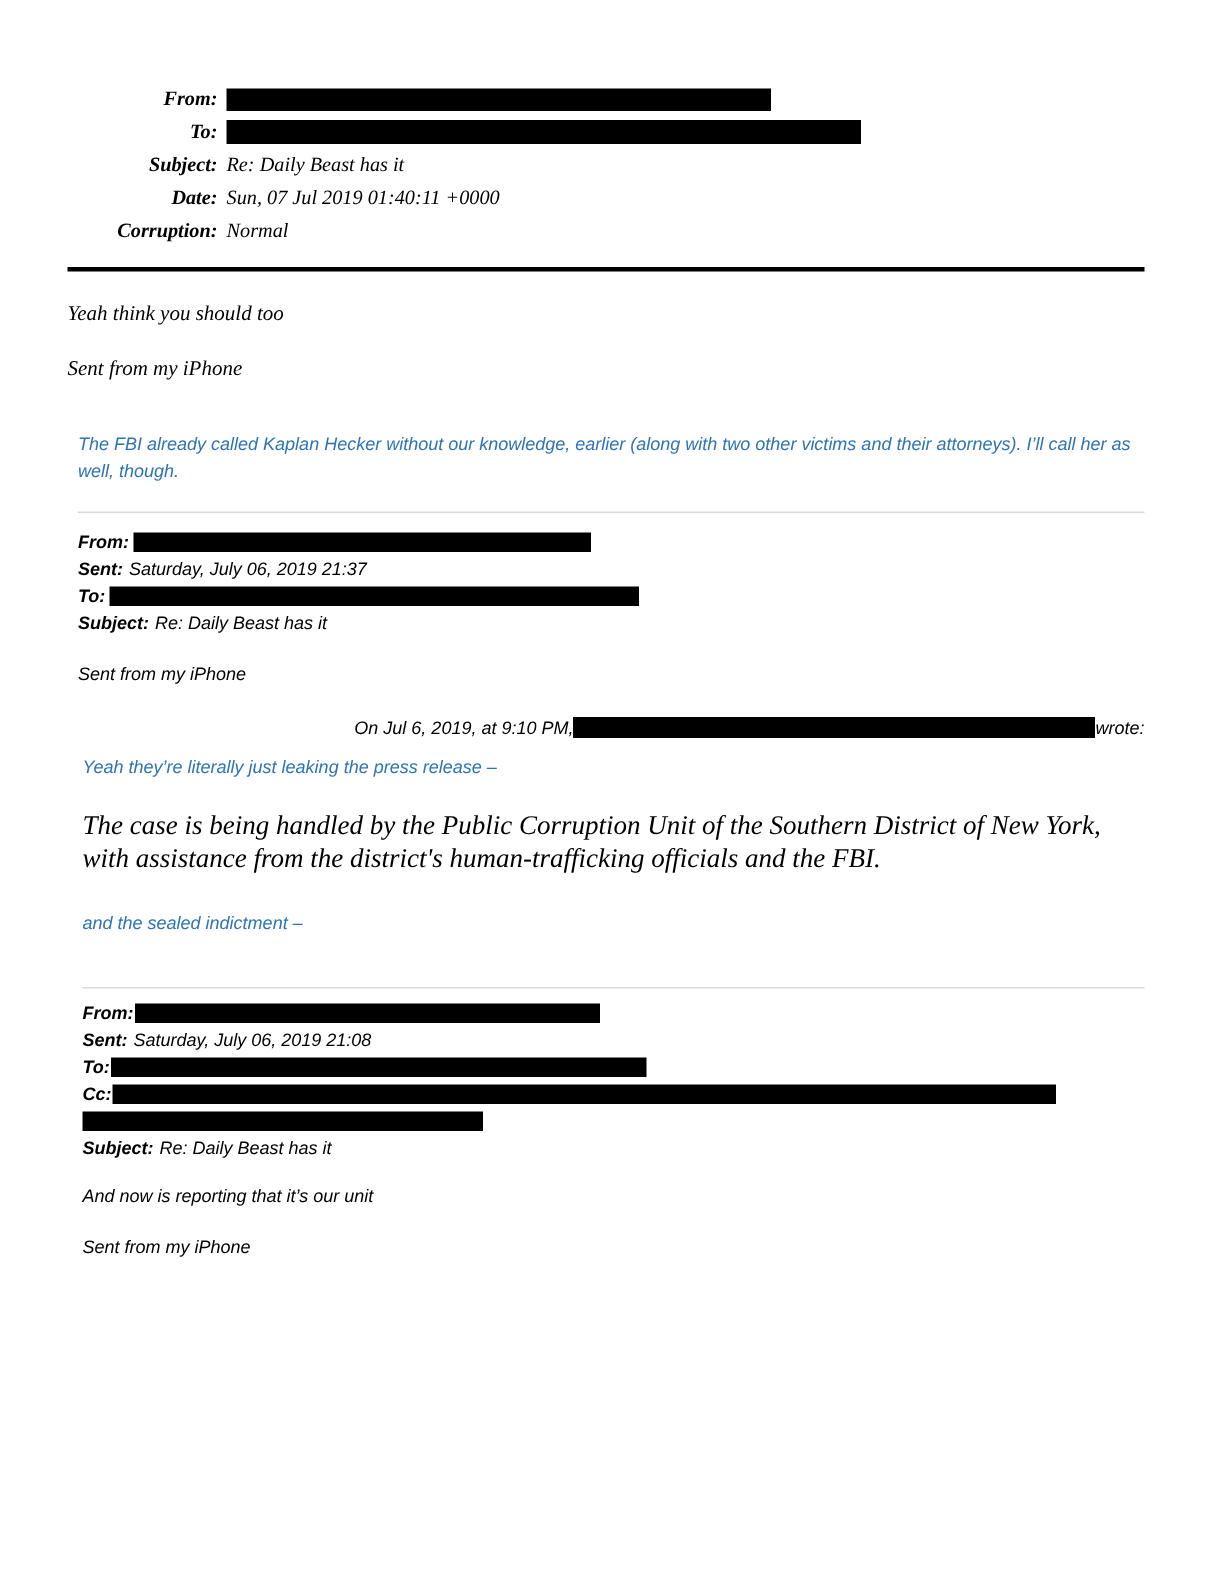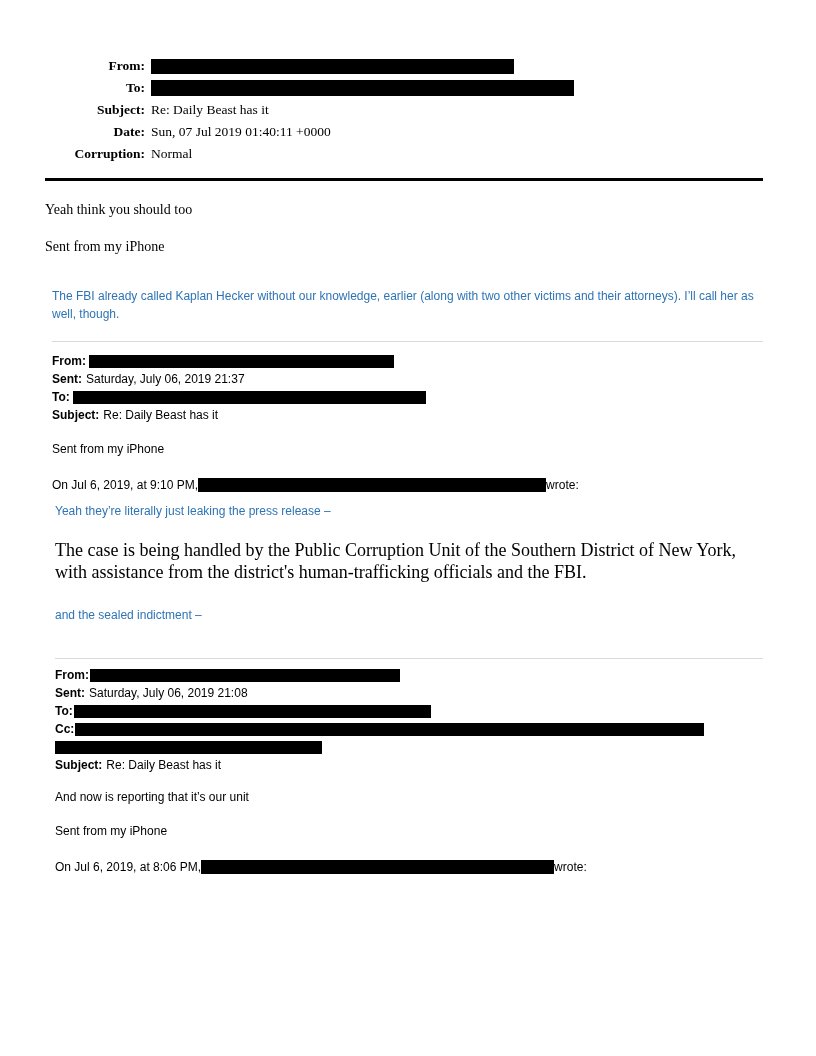--- a/index.html
+++ b/index.html
@@ -1,20 +1,20 @@
 <!DOCTYPE html>
 <html style="--quote-blue: #2E74B5; --redact-color: #000000;"><head>
 <meta charset="utf-8">
 <style>
   * { margin:0; padding:0; box-sizing:border-box; }
   html,body { background:#ffffff; }
   .page {
     width:816px; height:1056px; background:#fff; color:#000;
     font-family:"Liberation Serif", serif;
-    padding:55px 53px 0 45px; overflow:hidden; position:relative;
+    padding:55px 53px 0 45px; overflow:hidden; position:relative;font-style:italic;
   }
   
   .msg-header .hrow { display:flex; align-items:center; height:22px; }
   .hlabel { flex:0 0 100px; width:100px; text-align:right; font-weight:bold; font-size:13.5px; }
   .hval { margin-left:6px; font-size:13.5px; display:flex; align-items:center; white-space:nowrap; }
   .redact { background:var(--redact-color,#000); display:inline-block; vertical-align:middle; }
   .rule-thick { height:3px; background:#000; margin-top:13px; }
   .rule-light { height:1px; background:#d9d9d9; margin-top:18px; }
 
   
@@ -27,21 +27,21 @@
   .blue { color:var(--quote-blue,#2E74B5); }
   .blue-para { font-size:12px; line-height:18px; margin-top:32px; max-width:708px; }
   .blue-line { font-size:12px; line-height:18px; margin-top:8px; }
   .qheader { margin-top:10px; font-size:12px; line-height:18px; }
   .qheader .qrow { height:18px; display:flex; align-items:center; white-space:nowrap; }
   .qheader b { font-weight:bold; }
   .qheader .redact { height:13px; margin-left:3px; }
   .qheader .cc-wrap { height:18px; display:flex; align-items:center; }
   .sans-body { font-size:12px; line-height:18px; }
   .sans-body .redact { height:13px; margin-bottom:1px; }
-  .m14 { margin-top:14px; } .m16 { margin-top:16px; } .m18 { margin-top:18px; }
+  .m14 { margin-top:14px; } .m16 { margin-top:16px; } .m18 { margin-top:18px;text-align:right; }
   .article { font-size:18px; line-height:21.5px; max-width:704px; margin-top:20px; }
   .rule2 { margin-top:34px; }
   .qh2 { margin-top:7px; }
 </style>
 </head>
 <body>
 
 <div class="page">
 
   <div class="msg-header">
@@ -134,17 +134,16 @@
           <span class="redact" style="width:267px;margin-left:0"></span>
         </div>
         <div class="qrow">
           <b>Subject:</b>
           <span style="margin-left:4px">Re: Daily Beast has it</span>
         </div>
       </div>
 
       <p class="sans-body m14">And now is reporting that it’s our unit</p>
       <p class="sans-body m16">Sent from my iPhone</p>
-      <p class="sans-body m18"><span>On Jul 6, 2019, at 8:06 PM,</span><span class="redact" style="width:353px;height:14px"></span><span>wrote:</span></p>
     </div>
   </div>
 
 </div>
 
 </body></html>

